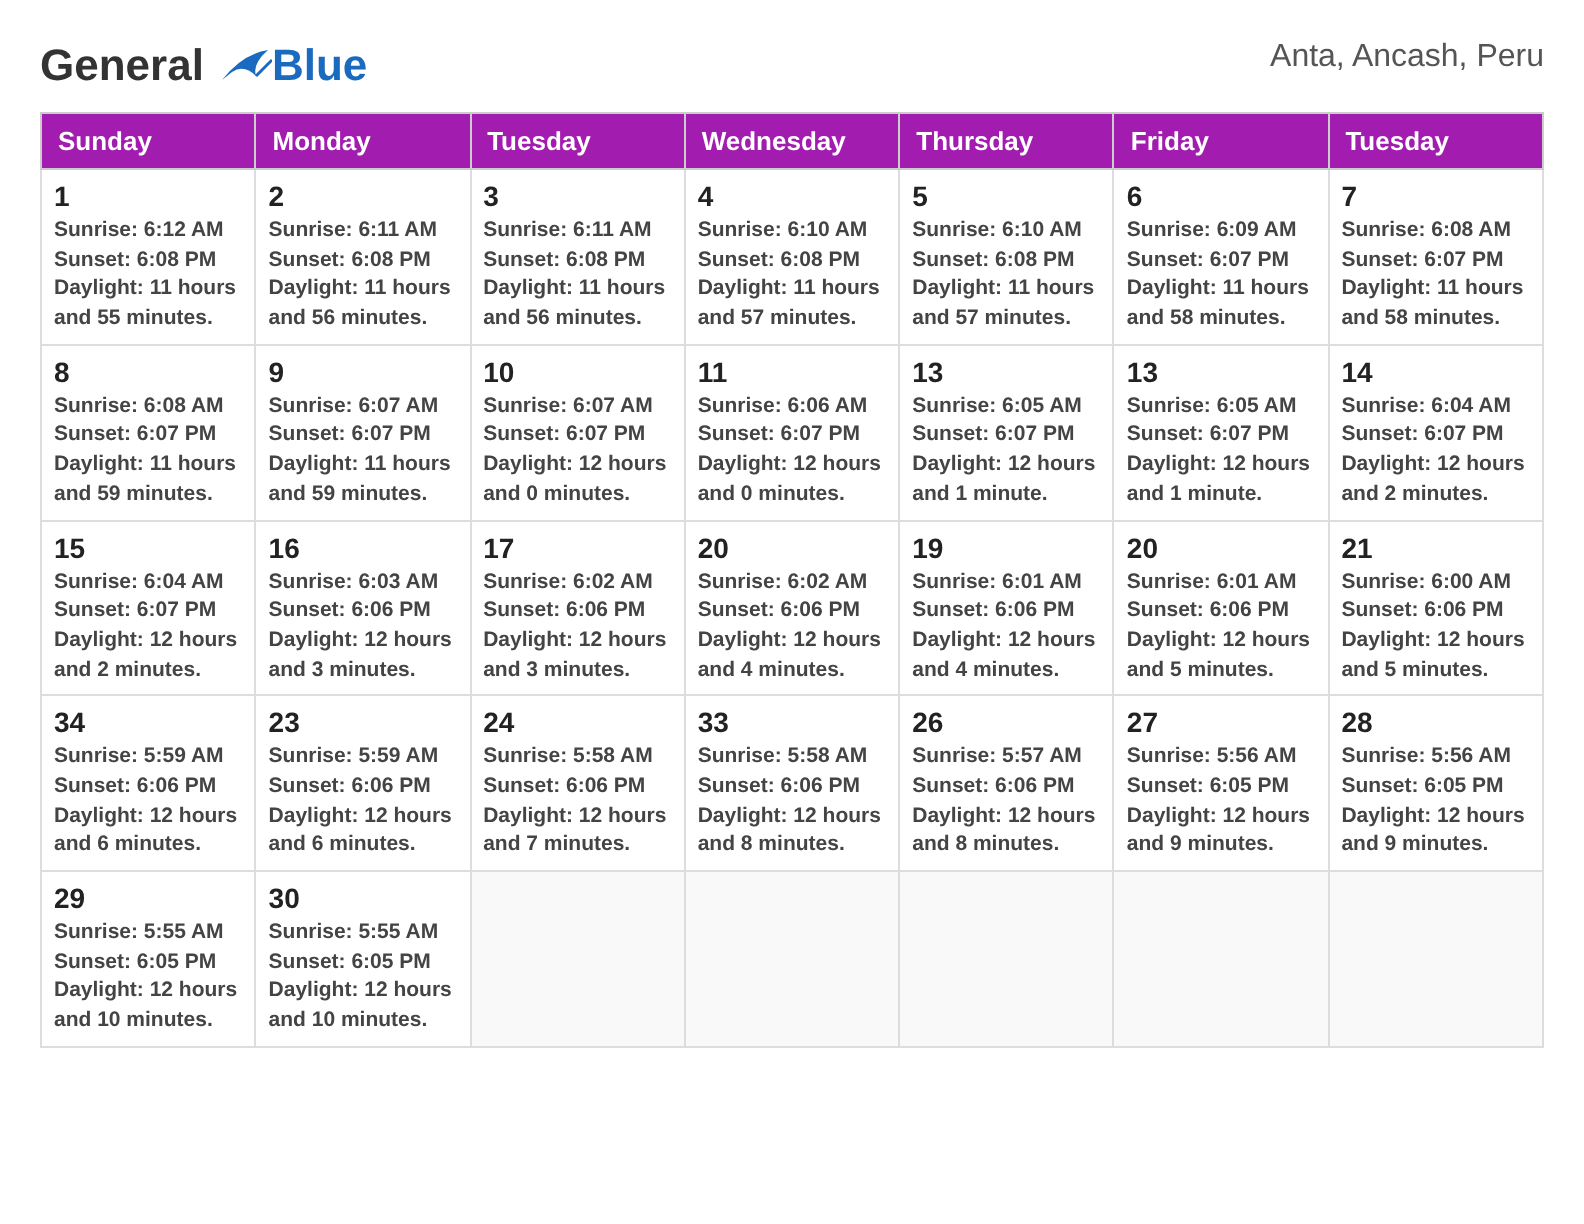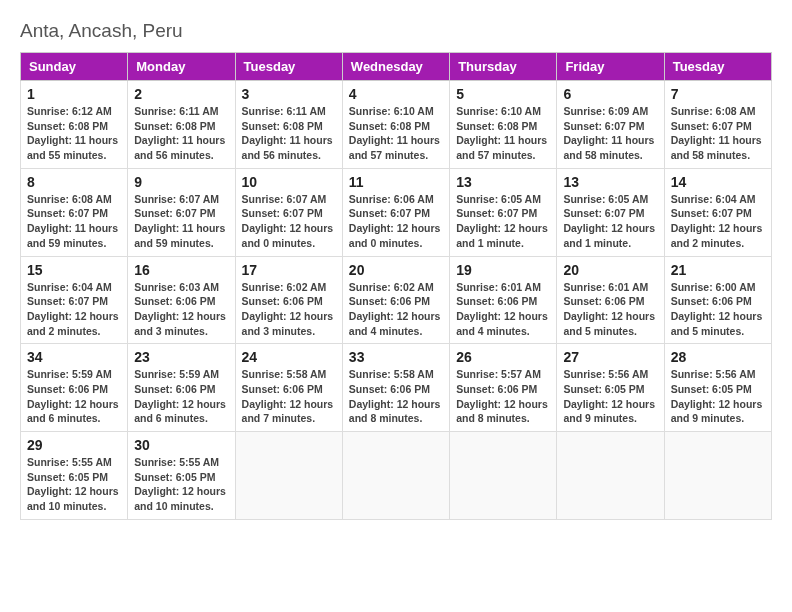--- a/index.html
+++ b/index.html
@@ -37,21 +37,21 @@
     }
     .title-block {
       text-align: right;
     }
     .month-title {
       font-size: 36px;
       font-weight: bold;
       color: #333;
     }
     .location {
-      font-size: 19px;
+      font-size: 16px;
       color: #555;
     }
     .calendar {
       width: 100%;
       border-collapse: collapse;
       font-size: 11px;
     }
     .calendar th {
       background-color: #a21caf;
       color: #fff;
@@ -83,20 +83,30 @@
       color: #444;
       font-size: 10.5px;
       line-height: 1.4;
       font-weight: bold;
     }
   </style>
 </head>
 <body>
 
 <div class="header">
+  <div class="logo">
+    <div class="logo-text">
+      <span class="logo-general">General</span>
+      <svg class="logo-bird" viewBox="0 0 30 22">
+        <path d="M5 18 Q15 5 28 3 Q20 10 22 16 Q16 10 10 14 Z" fill="#1a6abf"></path>
+        <path d="M22 16 Q26 12 30 8" stroke="#1a6abf" stroke-width="1.5" fill="none"></path>
+      </svg>
+      <span class="logo-blue">Blue</span>
+    </div>
+  </div>
   <div class="title-block">
     <div class="location">Anta, Ancash, Peru</div>
   </div>
 </div>
 
 <table class="calendar">
   <thead>
     <tr>
     <th>Sunday</th>
         <th>Monday</th>

